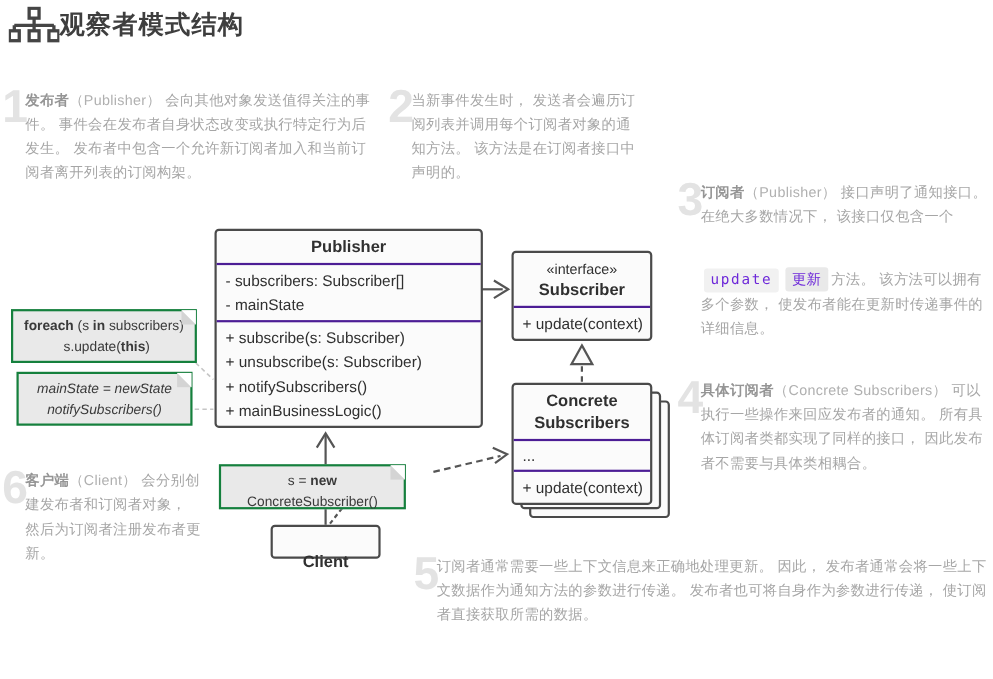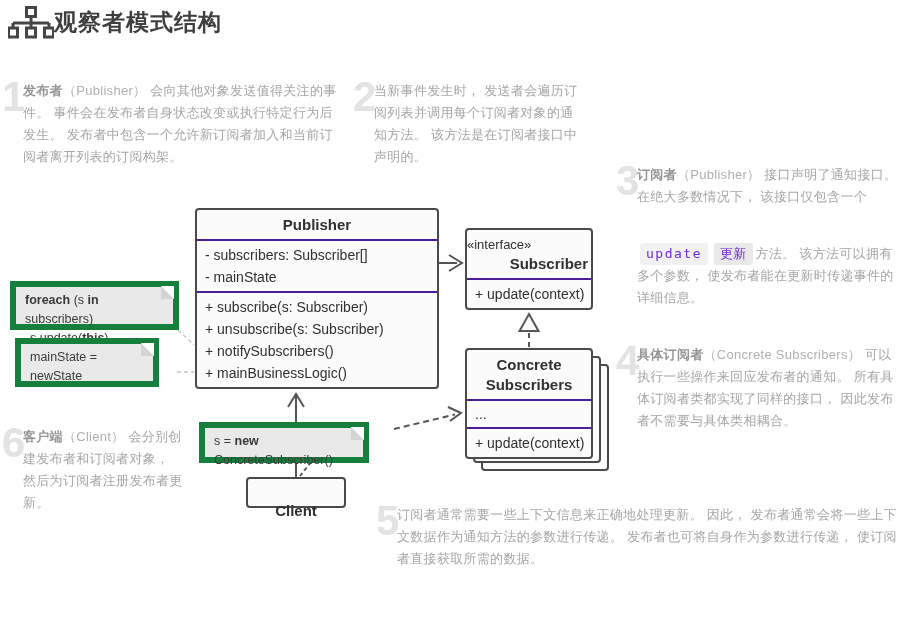--- a/index.html
+++ b/index.html
@@ -24,40 +24,40 @@
   .a5 { left:376px; top:504px; width:528px; }
   .a6 { left:2px;  top:426px; width:182px; }
   .chip { display:inline-block; border-radius:3px; padding:0 6px; margin:0 3px; color:#6d28d9; }
   .chip.code { background:#f1f1f1; font-family:"DejaVu Sans Mono", monospace; letter-spacing:1.5px; font-size:13px; }
   .chip.zh { background:#e9e9e9;margin-top:35px; }
 
   
   .uml { position:absolute; background:#fbfbfb; border:2px solid #4a4a4a; border-radius:4px;
          color:#303030; font-size:14px; z-index:2; }
   .uml .title { font-weight:bold; font-size:15px; text-align:center; padding:5px 3px 4px; line-height:20px; }
-  .uml .stereo { font-weight:normal; font-size:13px; padding-top:6px; line-height:18px; color:#303030; }
+  .uml .stereo { font-weight:normal; font-size:13px; text-align:center; padding-top:6px; line-height:18px; color:#303030; }
   .uml .sec { border-top:2px solid #4c1d95; padding:3px 8px; }
   .uml .row { line-height:22px; white-space:nowrap; }
   #publisher { left:195px; top:208px; width:244px; }
   #subscriber { left:465px; top:228px; width:128px; }
   #concrete { left:465px; top:348px; width:128px; }
   .stack { position:absolute; background:#fbfbfb; border:2px solid #4a4a4a; border-radius:4px; z-index:1; }
   #stack2 { left:473px; top:356px; width:128px; height:107px; }
   #stack3 { left:481px; top:364px; width:128px; height:107px; }
   #client { left:246px; top:477px; width:100px; height:31px; }
   #client .title { padding:3px 0;margin-top:19px; }
 
   
-  .note { position:absolute; background:#e9e9e9; border:6px solid #15803d; z-index:3;
-          font-size:12.5px; line-height:19px; color:#3a3a3a; padding:4px 9px; }
+  .note { position:absolute; background:#e9e9e9; border:2px solid #15803d; z-index:3;
+          font-size:12.5px; line-height:19px; color:#3a3a3a; padding:4px 9px;text-align:center; }
   .note .fold { position:absolute; top:-1px; right:-1px; width:0; height:0; border-style:solid;
                 border-width:0 13px 13px 0; border-color:#fff #fff #d4d4d4 #d4d4d4; }
   .note .indent { padding-left:5px; }
   #note-foreach  { left:10px;  top:281px; width:169px; height:49px; }
-  #note-mainstate{ left:15px;  top:338px; width:144px; height:49px; }
+  #note-mainstate{ left:15px;  top:338px; width:160px; height:49px;font-style:italic; }
   #note-client   { left:199px; top:422px; width:170px; height:41px; }
 
   
   .arrows { position:absolute; left:0; top:0; z-index:1; }
 </style>
 </head>
 <body>
 
 <div class="page">
 
@@ -145,21 +145,21 @@
     <div class="sec">
       <div class="row">+ subscribe(s: Subscriber)</div>
       <div class="row">+ unsubscribe(s: Subscriber)</div>
       <div class="row">+ notifySubscribers()</div>
       <div class="row">+ mainBusinessLogic()</div>
     </div>
   </div>
 
   <div class="uml" id="subscriber">
     <div class="stereo">«interface»</div>
-    <div class="title" style="padding-top:0;text-align:right;">Subscriber</div>
+    <div class="title" style="padding-top:0;">Subscriber</div>
     <div class="sec">
       <div class="row">+ update(context)</div>
     </div>
   </div>
 
   <div class="uml" id="concrete">
     <div class="title">Concrete Subscribers</div>
     <div class="sec">
       <div class="row" style="line-height:20px;">...</div>
     </div>
@@ -174,20 +174,21 @@
 
   <div class="note" id="note-foreach">
     <span class="fold"></span>
     <div><b>foreach</b><span> (s </span><b>in</b><span> subscribers)</span></div>
     <div class="indent"><span>s.update(</span><b>this</b><span>)</span></div>
   </div>
 
   <div class="note" id="note-mainstate">
     <span class="fold"></span>
     <div>mainState = newState</div>
+    <div>notifySubscribers()</div>
   </div>
 
   <div class="note" id="note-client">
     <span class="fold"></span>
     <div><span>s = </span><b>new</b><span> ConcreteSubscriber()</span></div>
   </div>
 
 </div>
 
 </body></html>

